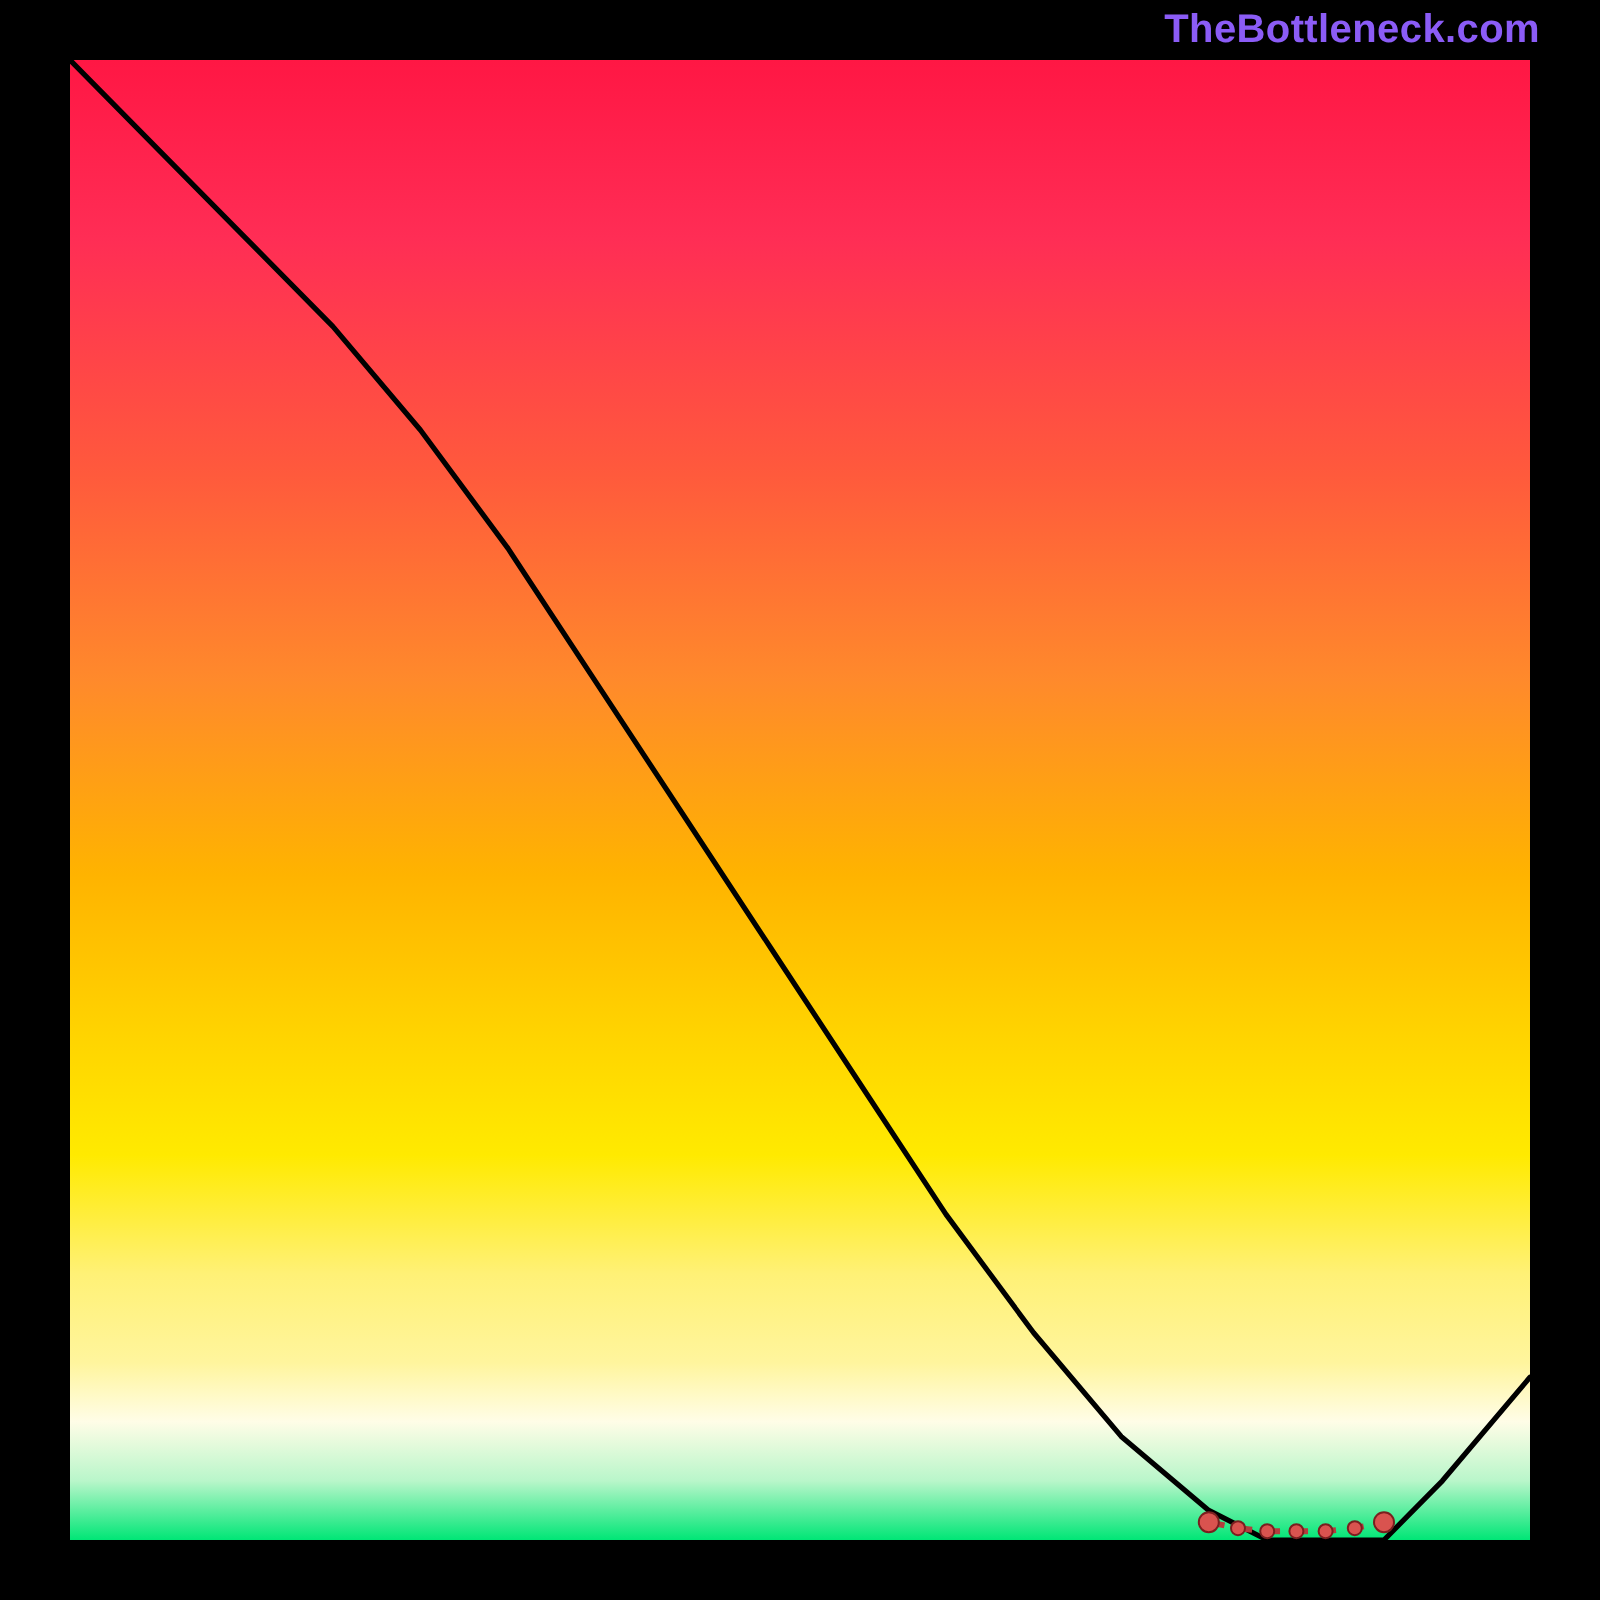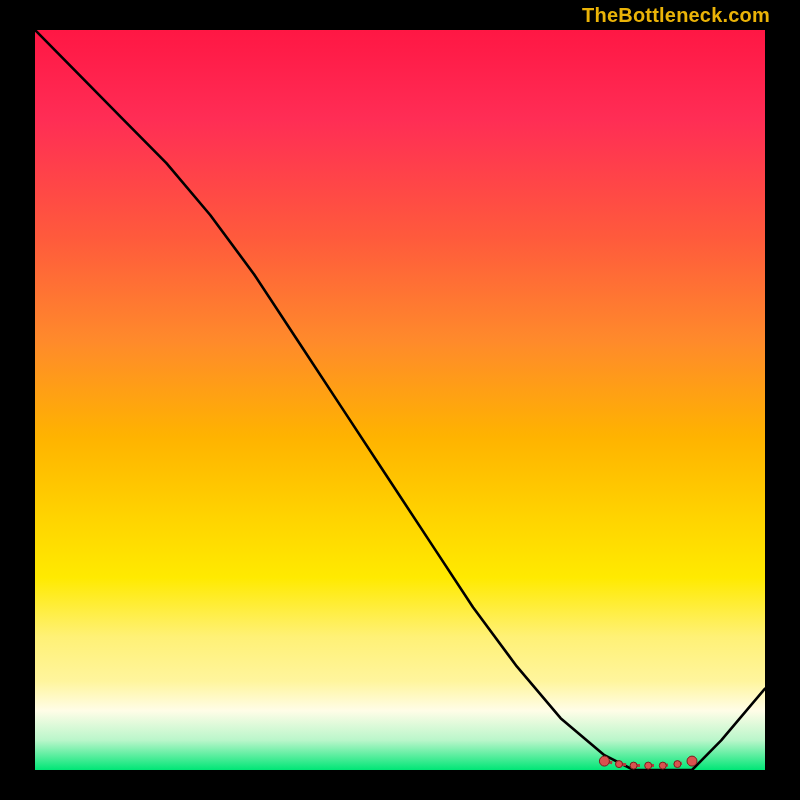--- a/index.html
+++ b/index.html
@@ -13,21 +13,21 @@
   }
   .wrap {
     position: relative;
     width: 800px;
     height: 800px;
   }
   .watermark {
     position: absolute;
     top: 4px;
     right: 30px;
-    color: #eab308;
+    color: #8b5cf6;
     font-size: 20px;
     font-weight: 600;
     letter-spacing: 0.2px;
     z-index: 30;
   }
   .plot-clip {
     position: absolute;
     left: 35px;
     top: 30px;
     width: 730px;

